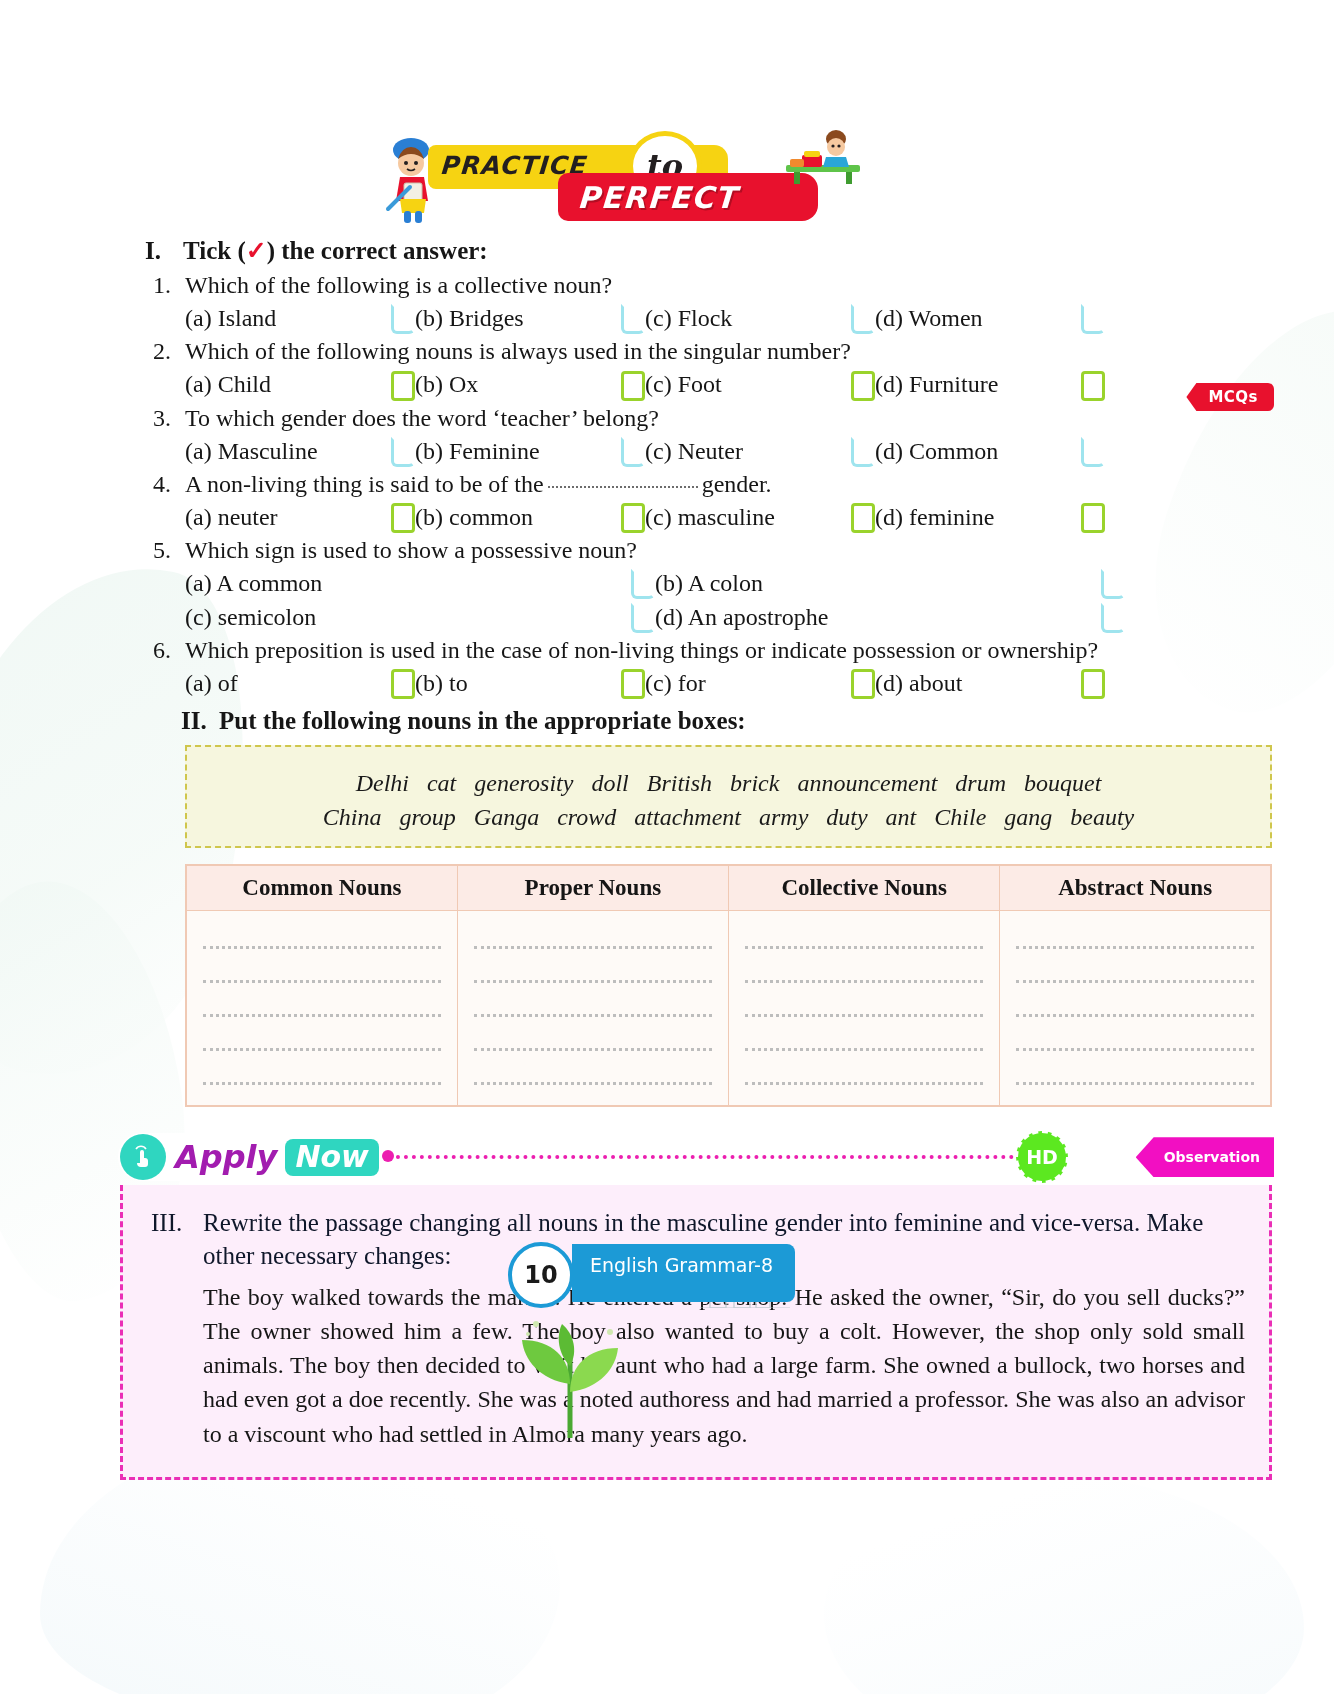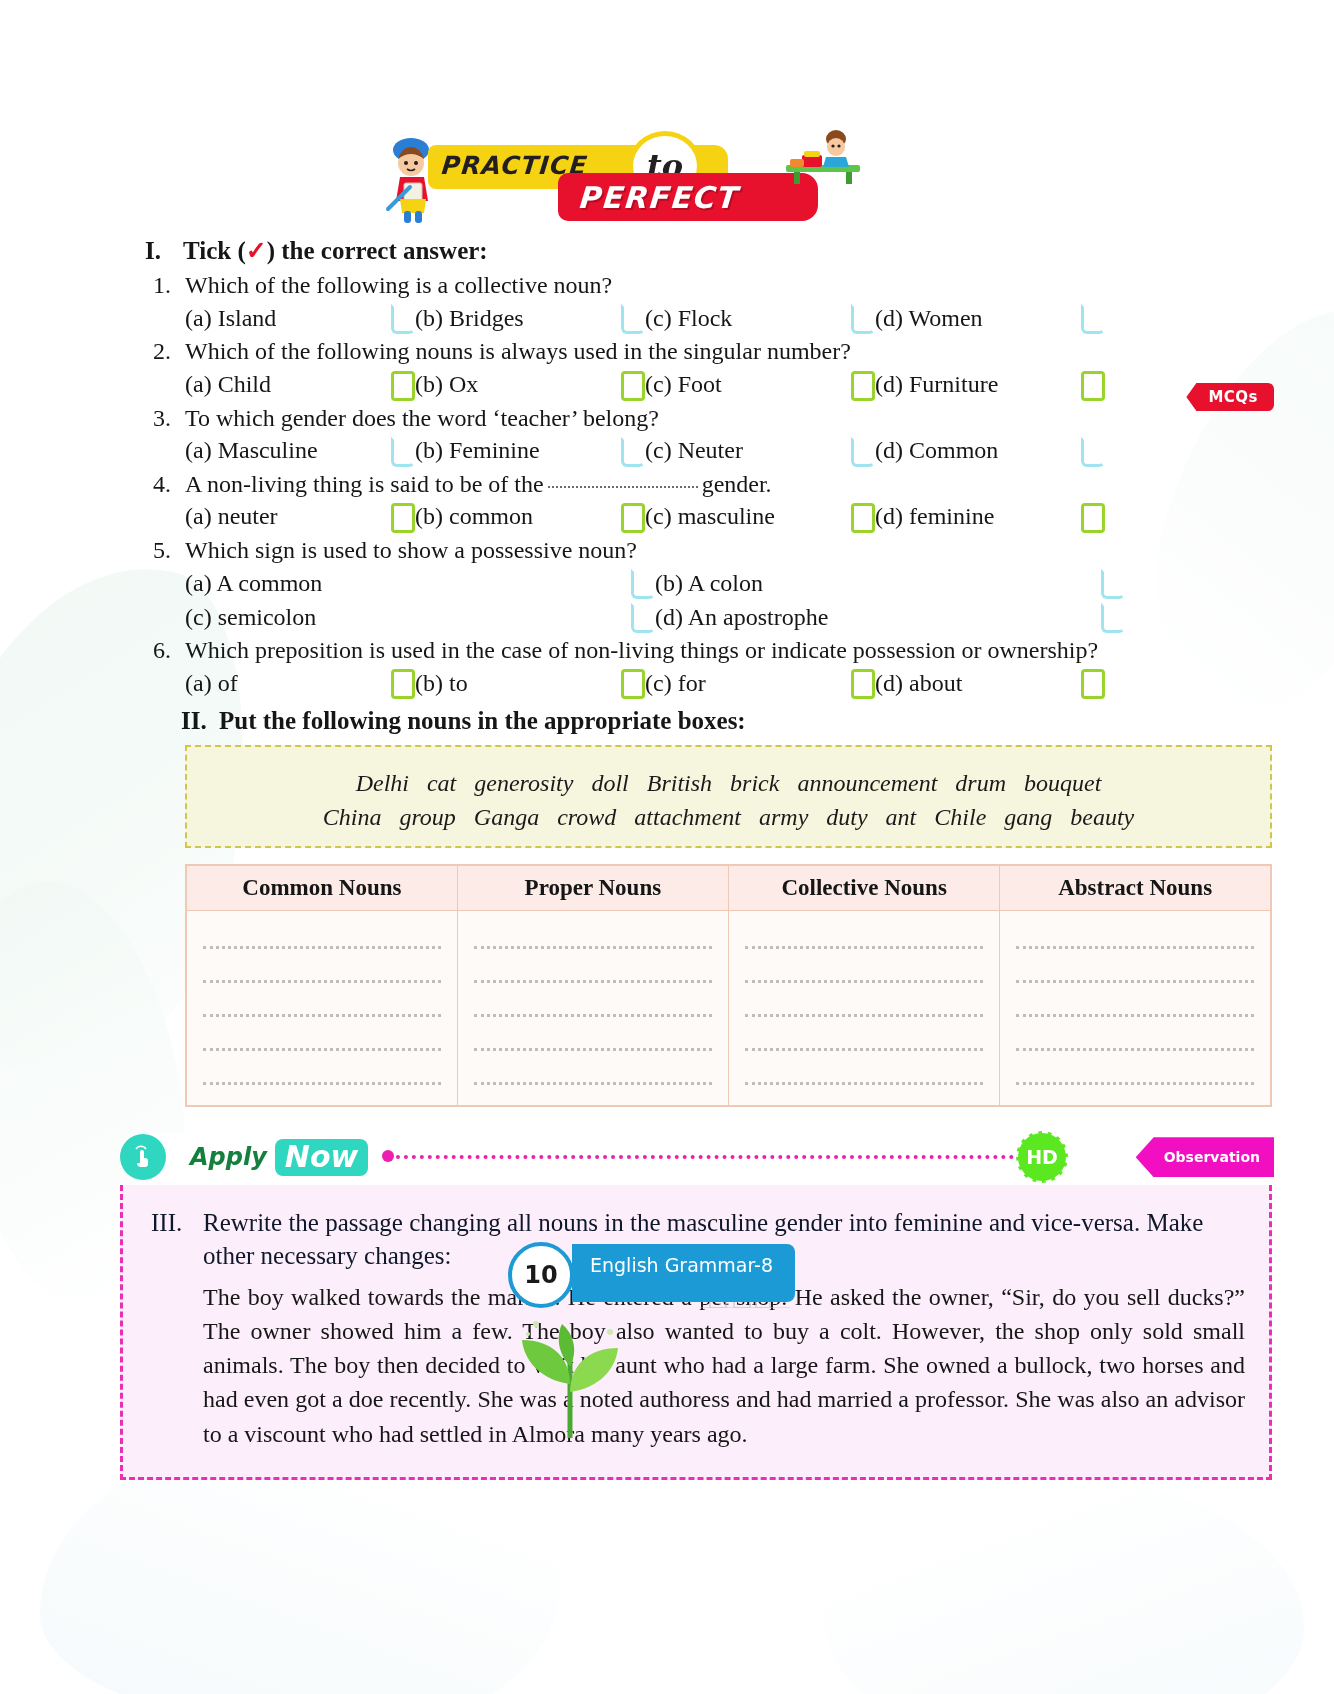--- a/index.html
+++ b/index.html
@@ -162,21 +162,21 @@
     display: inline-block;
     width: 150px;
     border-bottom: 2px dotted #6c6c6c;
     vertical-align: 4px;
     margin: 0 4px;
   }
 
   .opt-row { display: flex; align-items: flex-start; margin-bottom: 2px; }
   .opt {
     display: flex;
-    align-items: center;
+    align-items: flex-end;
     font-size: 24px;
   }
   .opt-4 { width: 230px; flex: 0 0 230px; }
   .opt-2 { width: 470px; flex: 0 0 470px; }
   .opt-label { white-space: nowrap; }
   .opt-spacer { flex: 1; }
   .chk {
     width: 24px; height: 30px;
     border: 3px solid #9ad32c;
     border-radius: 4px;
@@ -252,23 +252,23 @@
     width: 46px; height: 46px;
     border-radius: 50%;
     background: #2fd6c0;
     display: flex; align-items: center; justify-content: center;
     flex: 0 0 46px;
   }
   .apply-word {
     font-family: "DejaVu Sans", sans-serif;
     font-weight: bold;
     font-style: italic;
-    font-size: 24px;
-    color: #15803d;
-    margin-left: 24px;
+    font-size: 32px;
+    color: #a21caf;
+    margin-left: 9px;
   }
   .now-chip {
     background: #2fd6c0;
     color: #ffffff;
     font-family: "DejaVu Sans", sans-serif;
     font-weight: bold;
     font-style: italic;
     font-size: 30px;
     border-radius: 8px;
     padding: 0 10px 2px 10px;

